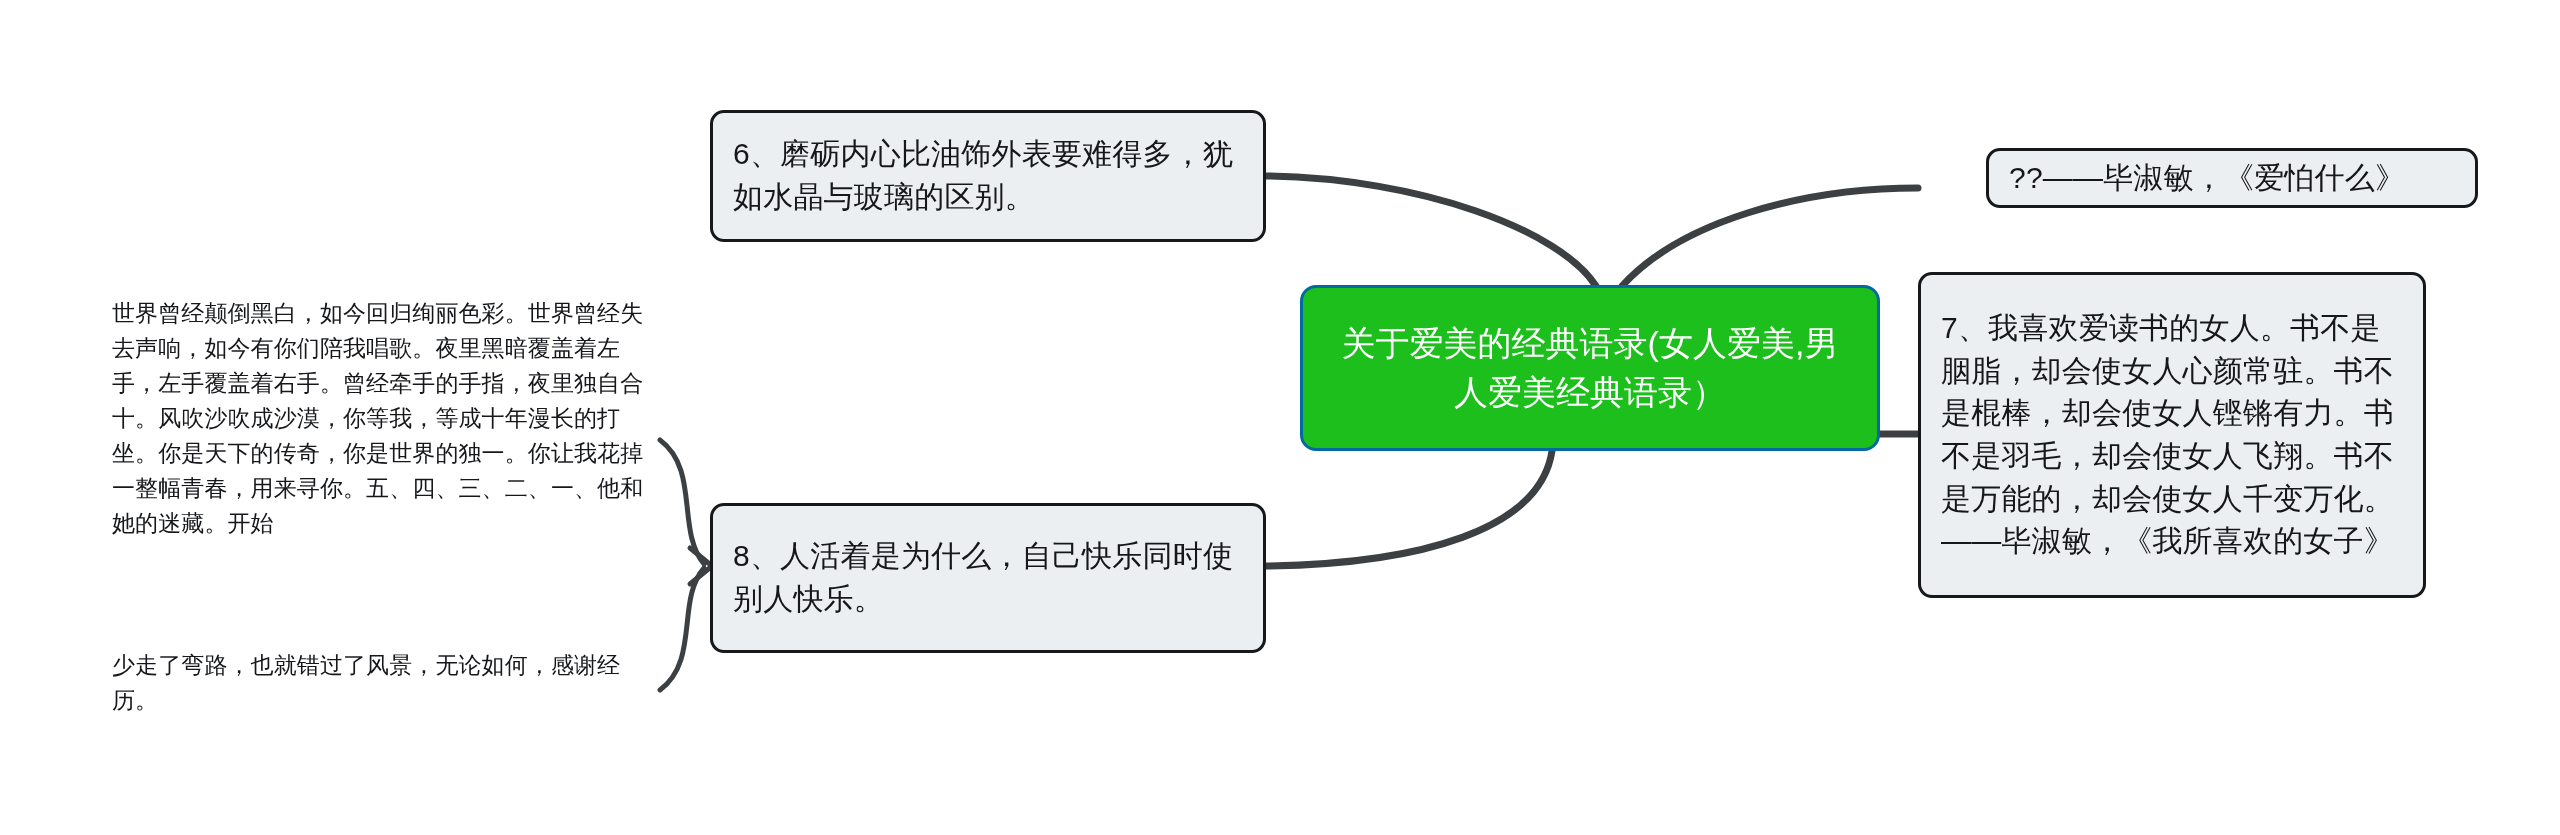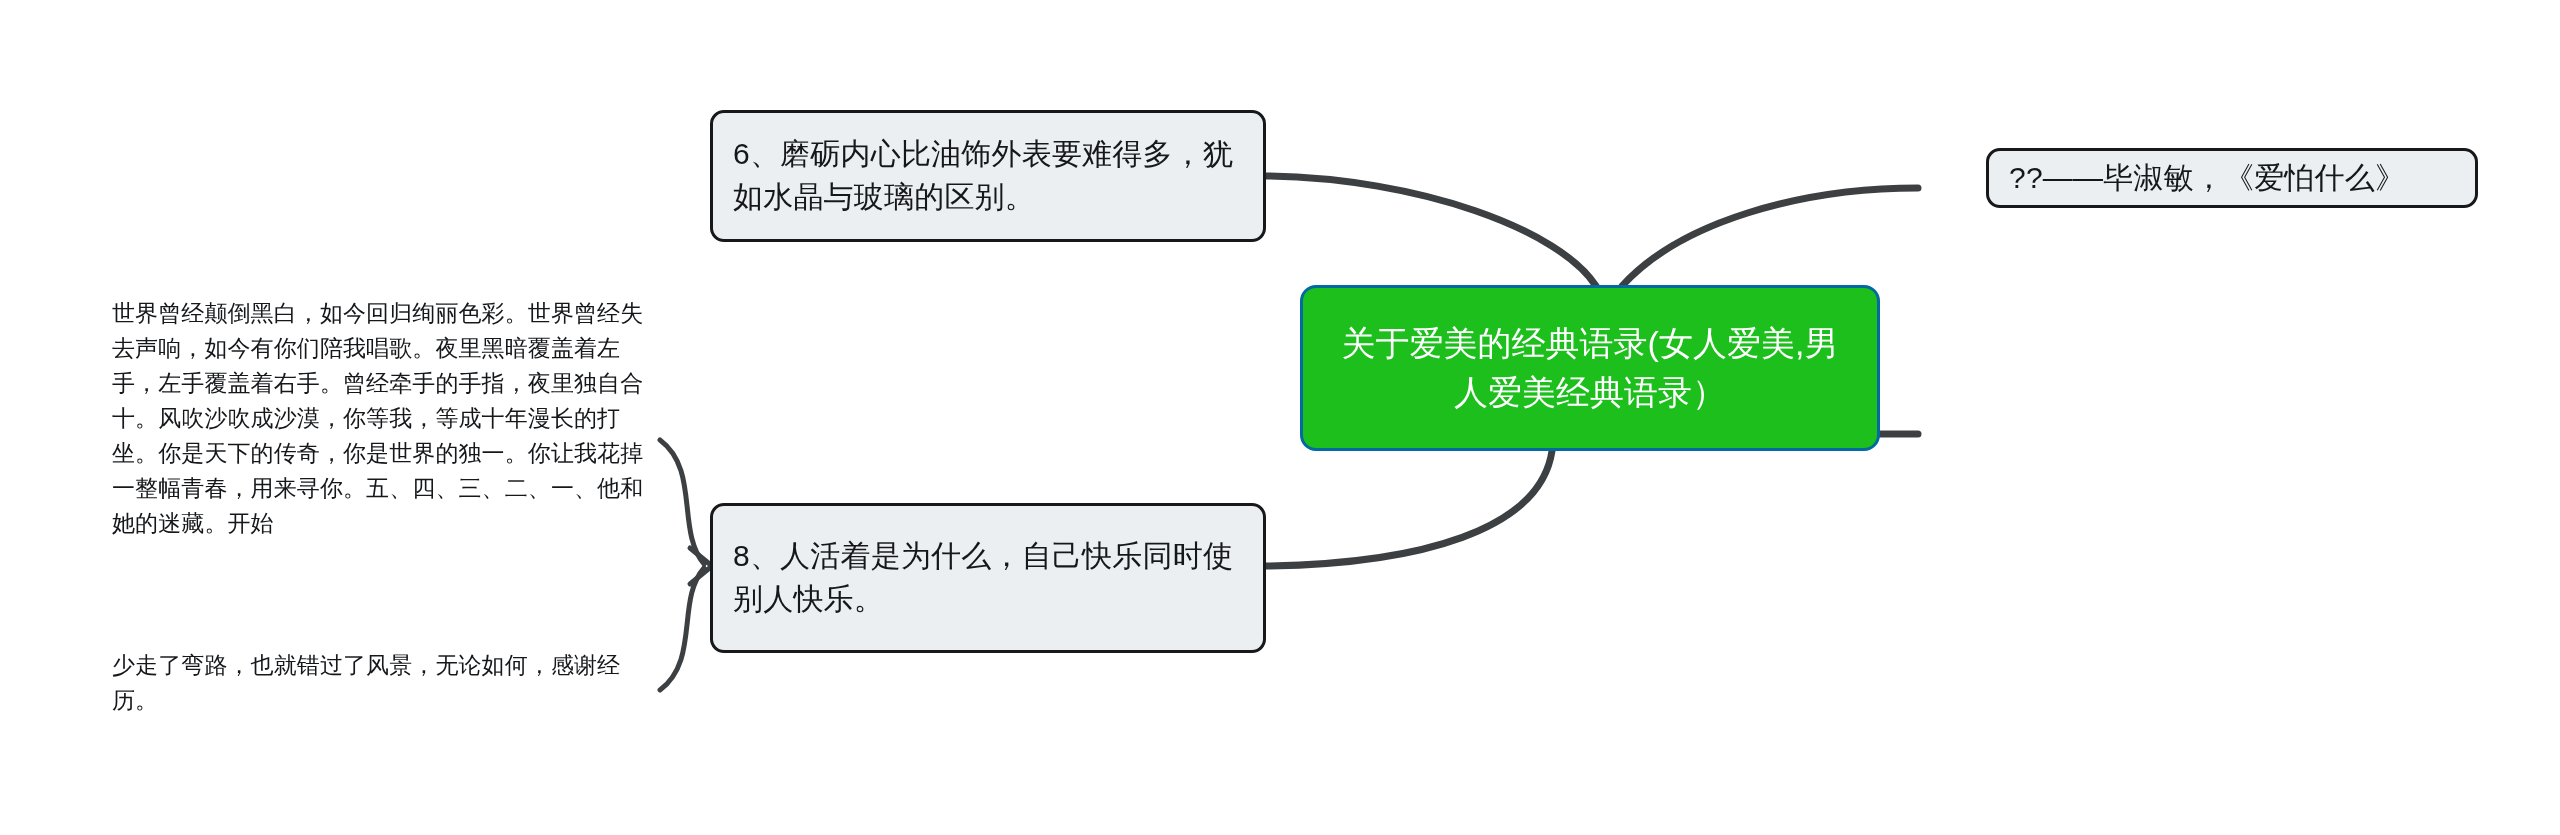--- a/index.html
+++ b/index.html
@@ -122,20 +122,23 @@
   </div>
 
   <div class="node node-branch" id="node-source">
     <div class="node-text">??——毕淑敏，《爱怕什么》</div>
   </div>
 
   <div class="node node-root" id="node-root">
     <div class="node-text">关于爱美的经典语录(女人爱美,男人爱美经典语录）</div>
   </div>
 
+  <div class="node node-branch" id="node-7">
+    <div class="node-text">7、我喜欢爱读书的女人。书不是胭脂，却会使女人心颜常驻。书不是棍棒，却会使女人铿锵有力。书不是羽毛，却会使女人飞翔。书不是万能的，却会使女人千变万化。——毕淑敏，《我所喜欢的女子》</div>
+  </div>
 
   <div class="node node-branch" id="node-8">
     <div class="node-text">8、人活着是为什么，自己快乐同时使别人快乐。</div>
   </div>
 
   <div class="free-text" id="free-text-1">世界曾经颠倒黑白，如今回归绚丽色彩。世界曾经失去声响，如今有你们陪我唱歌。夜里黑暗覆盖着左手，左手覆盖着右手。曾经牵手的手指，夜里独自合十。风吹沙吹成沙漠，你等我，等成十年漫长的打坐。你是天下的传奇，你是世界的独一。你让我花掉一整幅青春，用来寻你。五、四、三、二、一、他和她的迷藏。开始</div>
 
   <div class="free-text" id="free-text-2">少走了弯路，也就错过了风景，无论如何，感谢经历。</div>
 
 </div>

